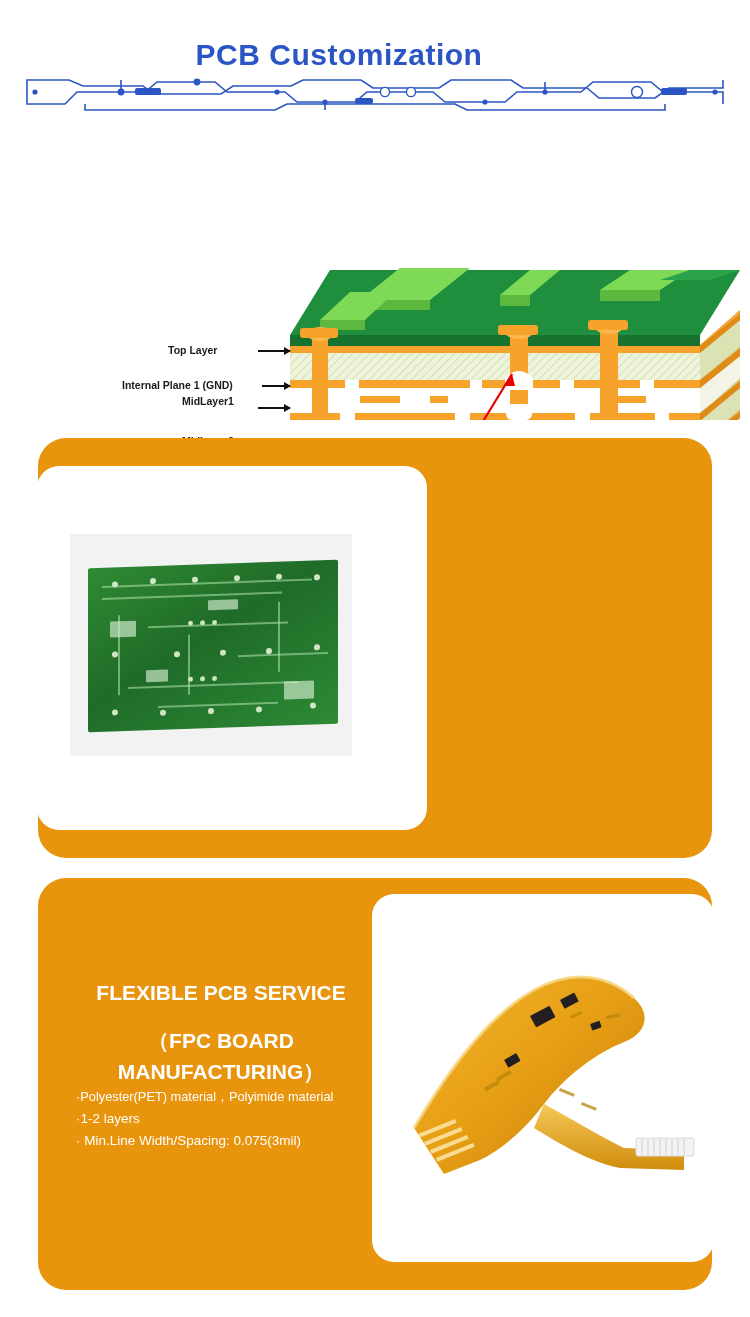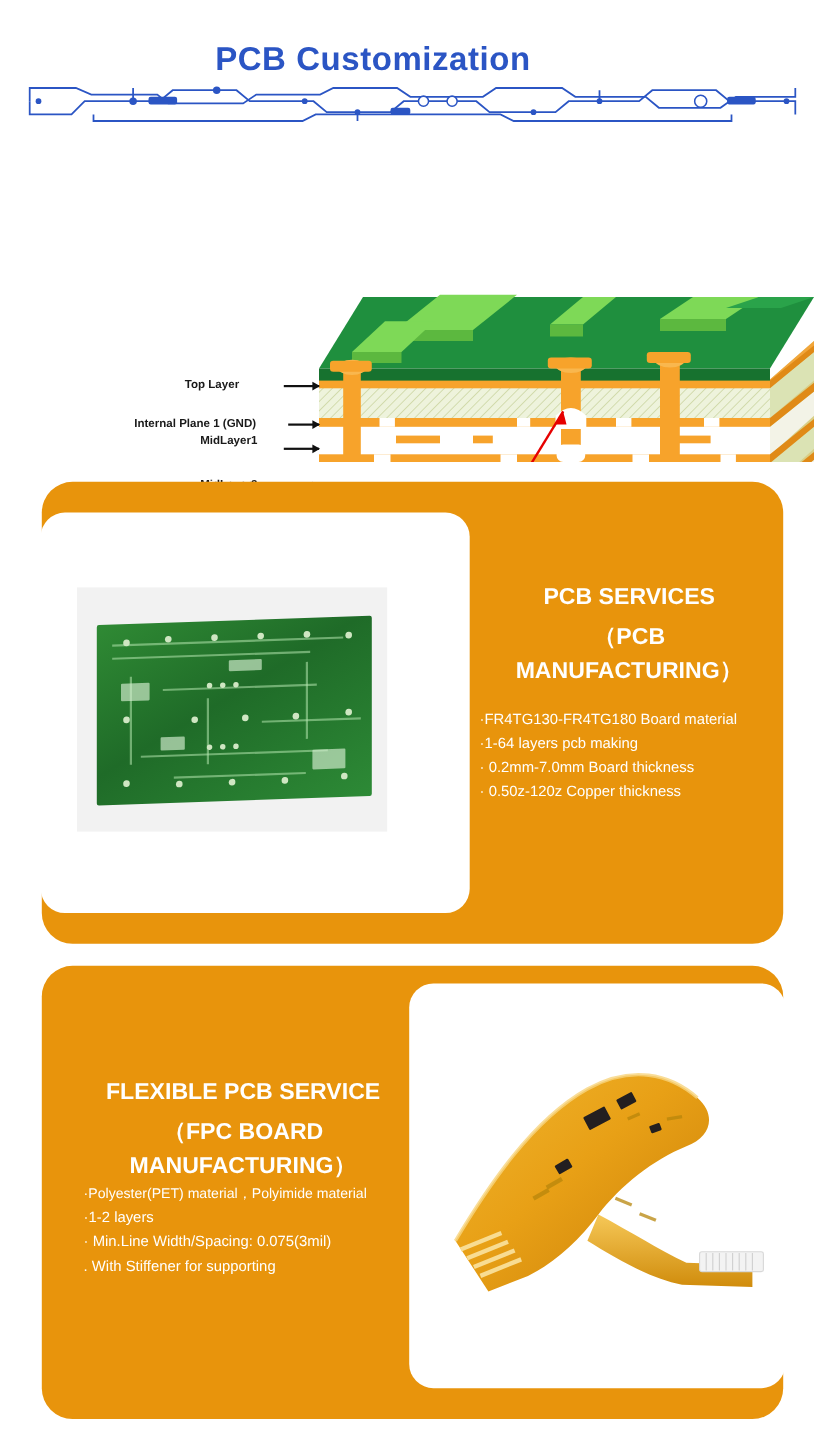--- a/index.html
+++ b/index.html
@@ -364,30 +364,20 @@
       <div class="pad" style="left:222px; top:142px; width:6px; height:6px;"></div>
       <div class="pad" style="left:100px; top:56px; width:5px; height:5px;"></div>
       <div class="pad" style="left:112px; top:56px; width:5px; height:5px;"></div>
       <div class="pad" style="left:124px; top:56px; width:5px; height:5px;"></div>
       <div class="pad" style="left:100px; top:112px; width:5px; height:5px;"></div>
       <div class="pad" style="left:112px; top:112px; width:5px; height:5px;"></div>
       <div class="pad" style="left:124px; top:112px; width:5px; height:5px;"></div>
     </div>
   </div>
 
-  <div style="position:absolute; left:398px; top:90px; width:272px;">
-    <div class="panel-heading" style="text-align:center;">PCB SERVICES</div>
-    <div class="panel-sub" style="text-align:center; margin-top:6px;">（PCB MANUFACTURING）</div>
-    <div class="bullet-list" style="margin-top:18px;">
-      <div class="bullet-item wrap" style="max-width:240px;">·FR4TG130-FR4TG180 Board material</div>
-      <div class="bullet-item">·1-64 layers pcb making</div>
-      <div class="bullet-item">· 0.2mm-7.0mm Board thickness</div>
-      <div class="bullet-item">· 0.50z-120z Copper thickness</div>
-    </div>
-  </div>
 </div>
 
 <div class="panel" style="left:38px; top:878px; width:674px; height:412px;">
 
   <div class="panel-inner-white" style="left:334px; top:16px; width:342px; height:368px;">
   </div>
 
   <div class="fpc-photo" style="left:346px; top:60px; width:318px; height:250px;">
     <svg width="318" height="250" viewBox="0 0 318 250">
       <defs>
@@ -440,21 +430,20 @@
         <rect x="186" y="78" width="12" height="3" transform="rotate(-24 186 78)"></rect>
         <rect x="222" y="78" width="14" height="3" transform="rotate(-10 222 78)"></rect>
         <rect x="176" y="150" width="16" height="3" transform="rotate(22 176 150)"></rect>
         <rect x="198" y="164" width="16" height="3" transform="rotate(22 198 164)"></rect>
       </g>
     </svg>
   </div>
 
   <div style="position:absolute; left:28px; top:100px; width:310px;">
     <div class="panel-heading" style="text-align:center;">FLEXIBLE PCB SERVICE</div>
-    <div class="panel-sub" style="text-align:center; margin-top:6px;">（FPC BOARD MANUFACTURING）</div>
+    <div class="panel-sub" style="text-align:center; margin-top:18px;">（FPC BOARD MANUFACTURING）</div>
     <div class="bullet-list" style="margin-top:0; padding-left:10px;">
       <div class="bullet-item" style="font-size:12.8px;">·Polyester(PET) material，Polyimide material</div>
       <div class="bullet-item">·1-2 layers</div>
       <div class="bullet-item">· Min.Line Width/Spacing: 0.075(3mil)</div>
-      <div class="bullet-item">. With Stiffener for supporting</div>
     </div>
   </div>
 </div>
 
 </body></html>

